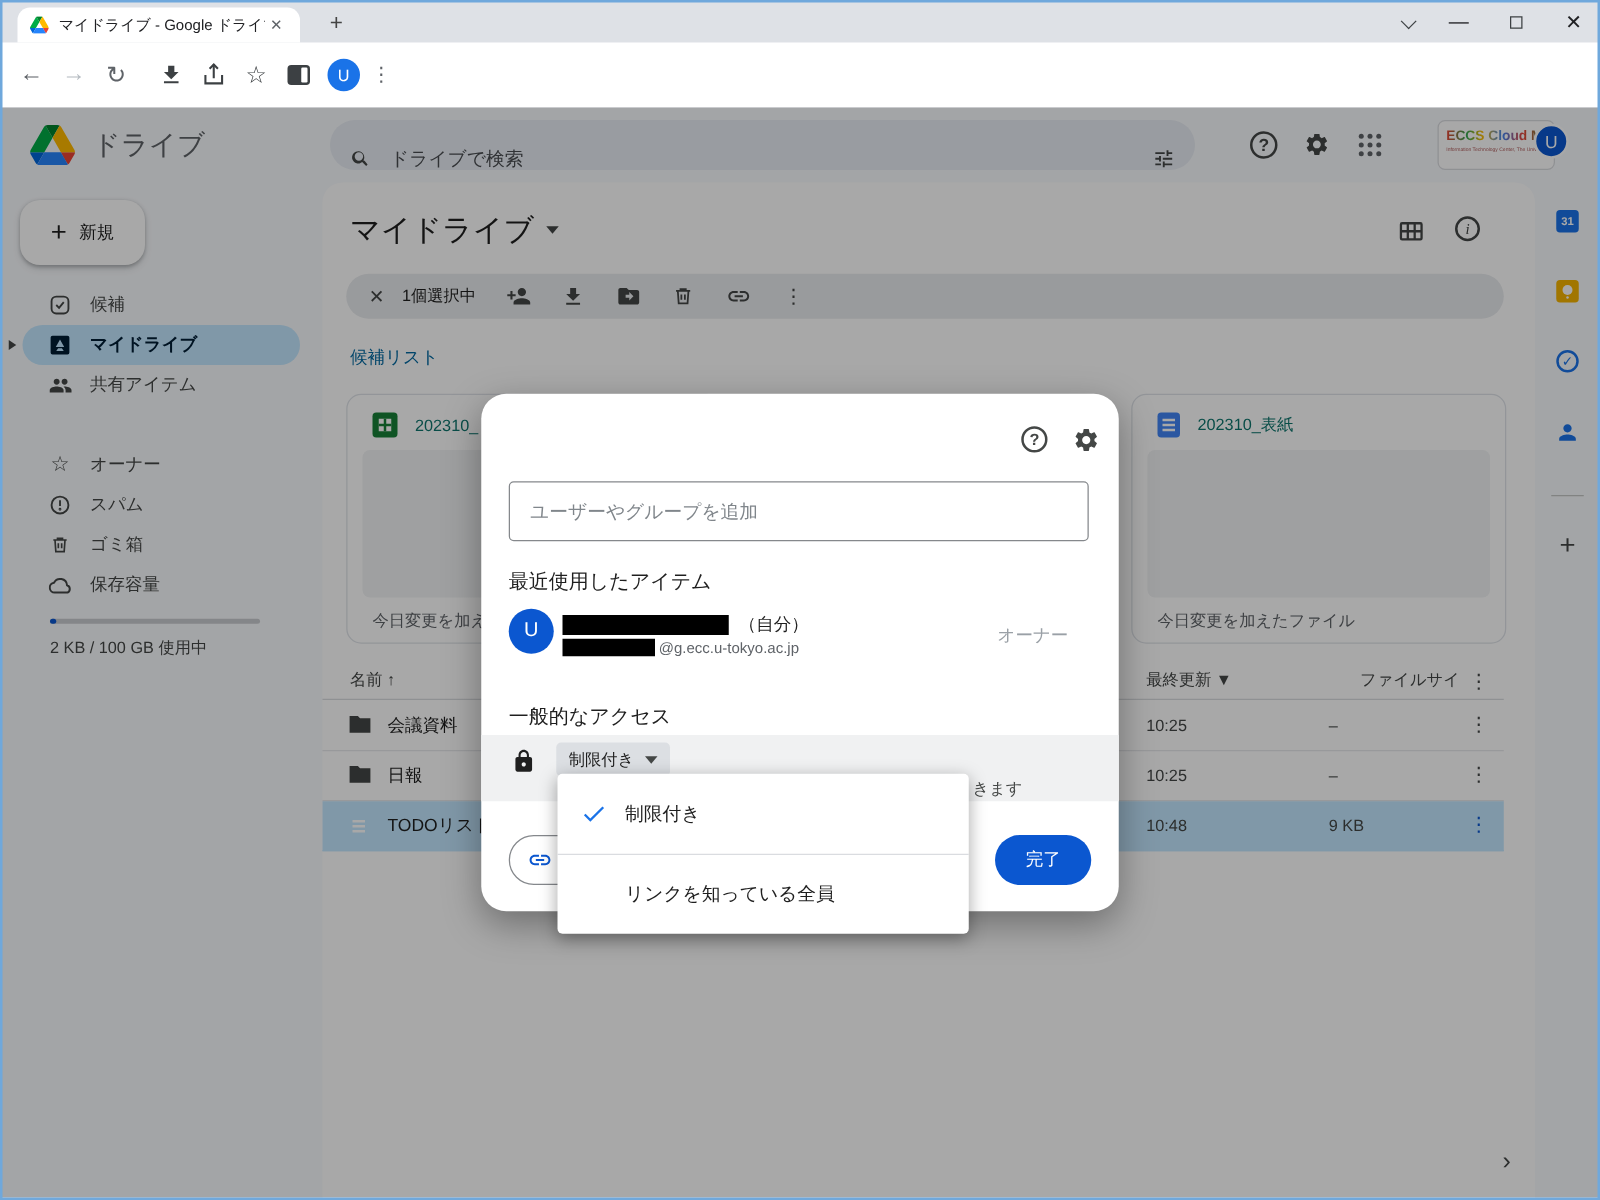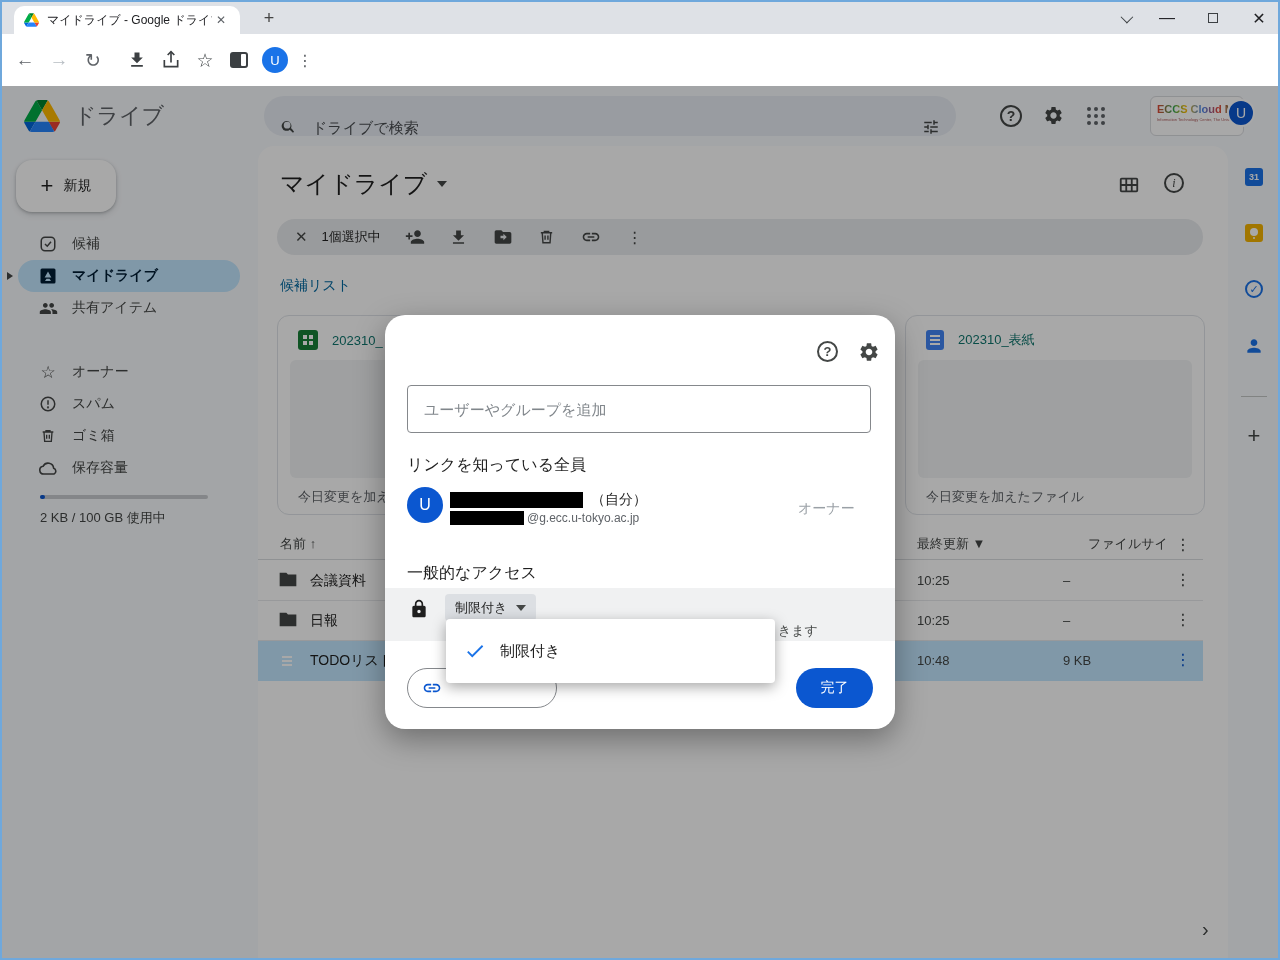--- a/index.html
+++ b/index.html
@@ -413,21 +413,21 @@
     </div>
 
     <div id="scrim"></div>
 
     <div id="dialog">
       <div id="dlg-help">?</div>
       <svg id="dlg-gear" width="22" height="22" viewBox="0 0 24 24" fill="#444746">
           <path d="M19.14 12.94c.04-.3.06-.61.06-.94 0-.32-.02-.64-.07-.94l2.03-1.58c.18-.14.23-.41.12-.61l-1.92-3.32c-.12-.22-.37-.29-.59-.22l-2.39.96c-.5-.38-1.03-.7-1.62-.94l-.36-2.54c-.04-.24-.24-.41-.48-.41h-3.84c-.24 0-.43.17-.47.41l-.36 2.54c-.59.24-1.13.57-1.62.94l-2.39-.96c-.22-.08-.47 0-.59.22L2.74 8.87c-.12.21-.08.47.12.61l2.03 1.58c-.05.3-.09.63-.09.94s.02.64.07.94l-2.03 1.58c-.18.14-.23.41-.12.61l1.92 3.32c.12.22.37.29.59.22l2.39-.96c.5.38 1.03.7 1.62.94l.36 2.54c.05.24.24.41.48.41h3.84c.24 0 .44-.17.47-.41l.36-2.54c.59-.24 1.13-.56 1.62-.94l2.39.96c.22.08.47 0 .59-.22l1.92-3.32c.12-.22.07-.47-.12-.61l-2.01-1.58zM12 15.6c-1.98 0-3.6-1.62-3.6-3.6s1.62-3.6 3.6-3.6 3.6 1.62 3.6 3.6-1.62 3.6-3.6 3.6z"></path>
         </svg>
       <input id="dlg-input" placeholder="ユーザーやグループを追加" style="">
-      <div id="dlg-people-h">リンクを知っている全員</div>
+      <div id="dlg-people-h">最近使用したアイテム</div>
       <div id="owner-avatar">U</div>
       <div class="redact" style="left:65px;top:177px;width:133px;height:16px"></div>
       <span id="own-self">（自分）</span>
       <div class="redact" style="left:65px;top:196px;width:74px;height:14px"></div>
       <span id="own-email">@g.ecc.u-tokyo.ac.jp</span>
       <span id="own-role">オーナー</span>
       <div id="dlg-general-h">一般的なアクセス</div>
       <div id="gen-band">
         <svg id="gen-lock" width="20" height="22" viewBox="0 0 24 24" fill="#1f1f1f">
             <path d="M18 8h-1V6c0-2.76-2.24-5-5-5S7 3.24 7 6v2H6c-1.1 0-2 .9-2 2v10c0 1.1.9 2 2 2h12c1.1 0 2-.9 2-2V10c0-1.1-.9-2-2-2zm-6 9c-1.1 0-2-.9-2-2s.9-2 2-2 2 .9 2 2-.9 2-2 2zM9 8V6c0-1.66 1.34-3 3-3s3 1.34 3 3v2H9z"></path>
@@ -446,18 +446,21 @@
       <button id="done-btn">完了</button>
     </div>
 
     <div id="menu">
       <div class="mi">
         <svg class="chk" width="22" height="22" viewBox="0 0 24 24" fill="#1a73e8">
             <path d="M9 16.17 4.83 12l-1.42 1.41L9 19 21 7l-1.41-1.41z"></path>
           </svg>
         <span class="mlabel">制限付き</span>
       </div>
+      <div class="mi">
+        <span class="mlabel">リンクを知っている全員</span>
+      </div>
     </div>
 
   </div>
 
   <div id="frame"></div>
 </div>
 
 </body></html>

